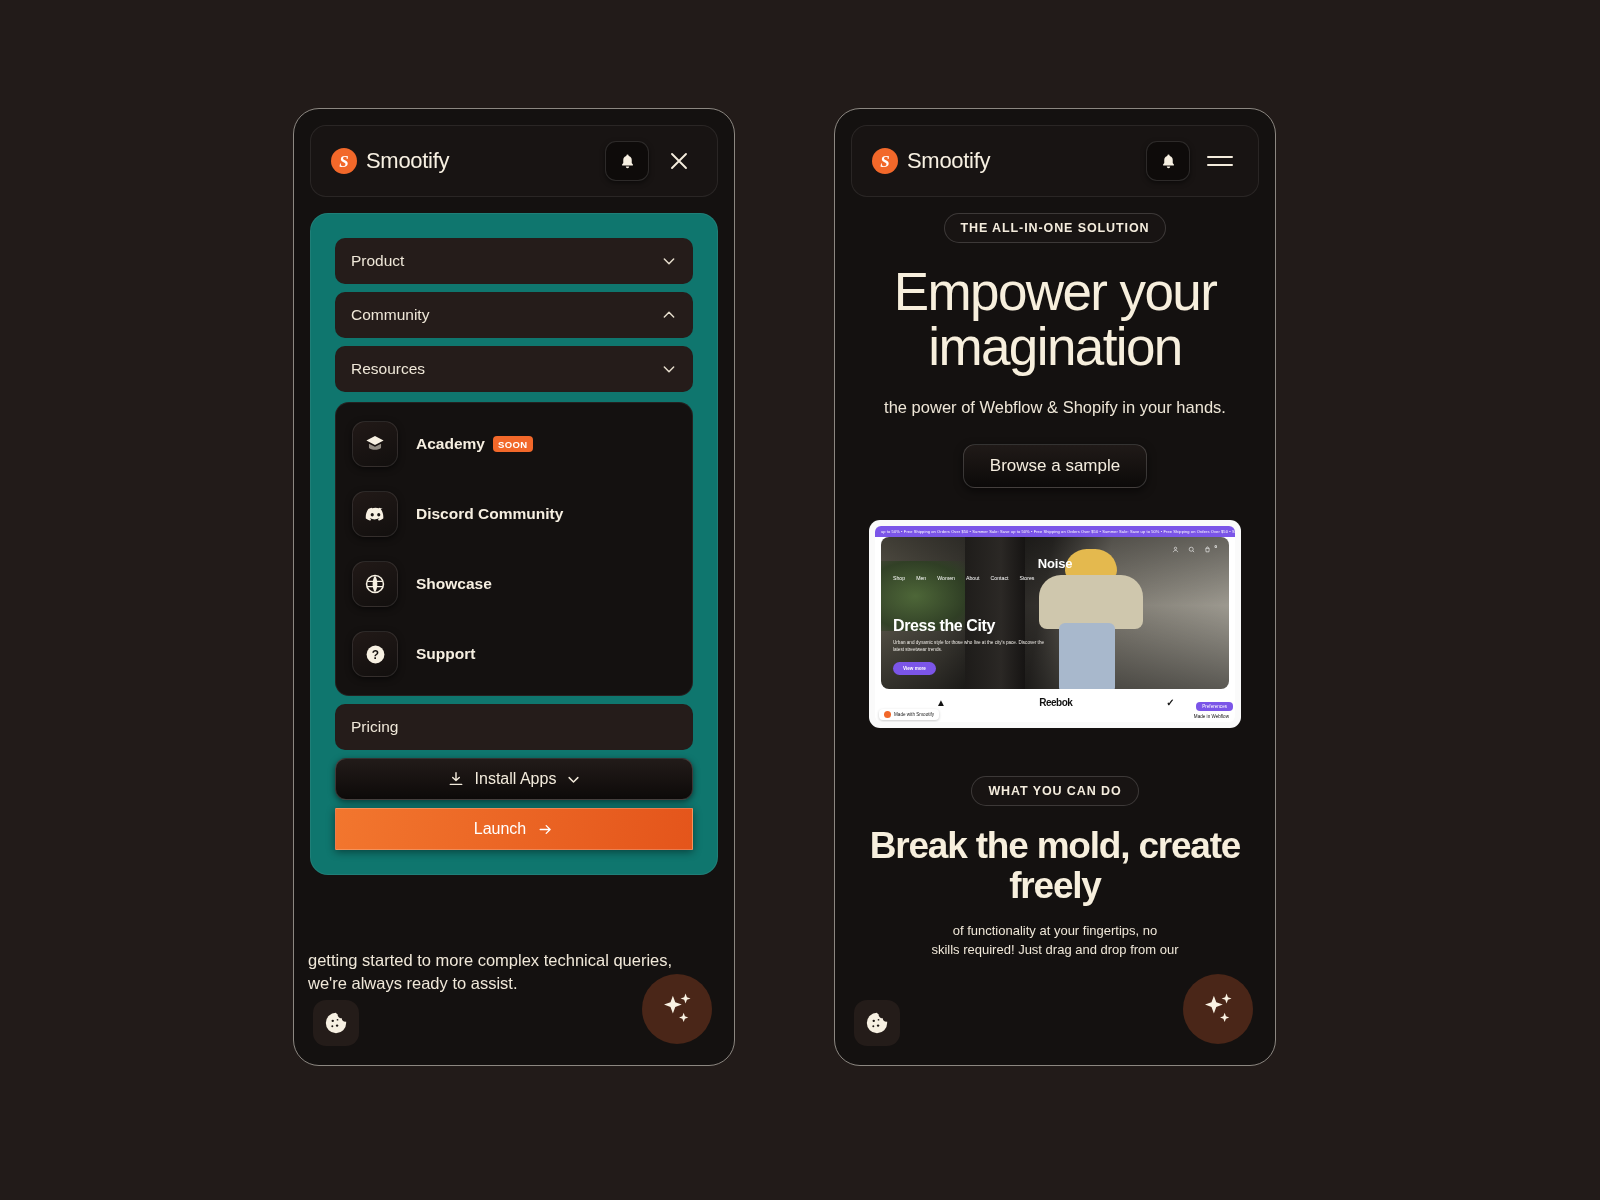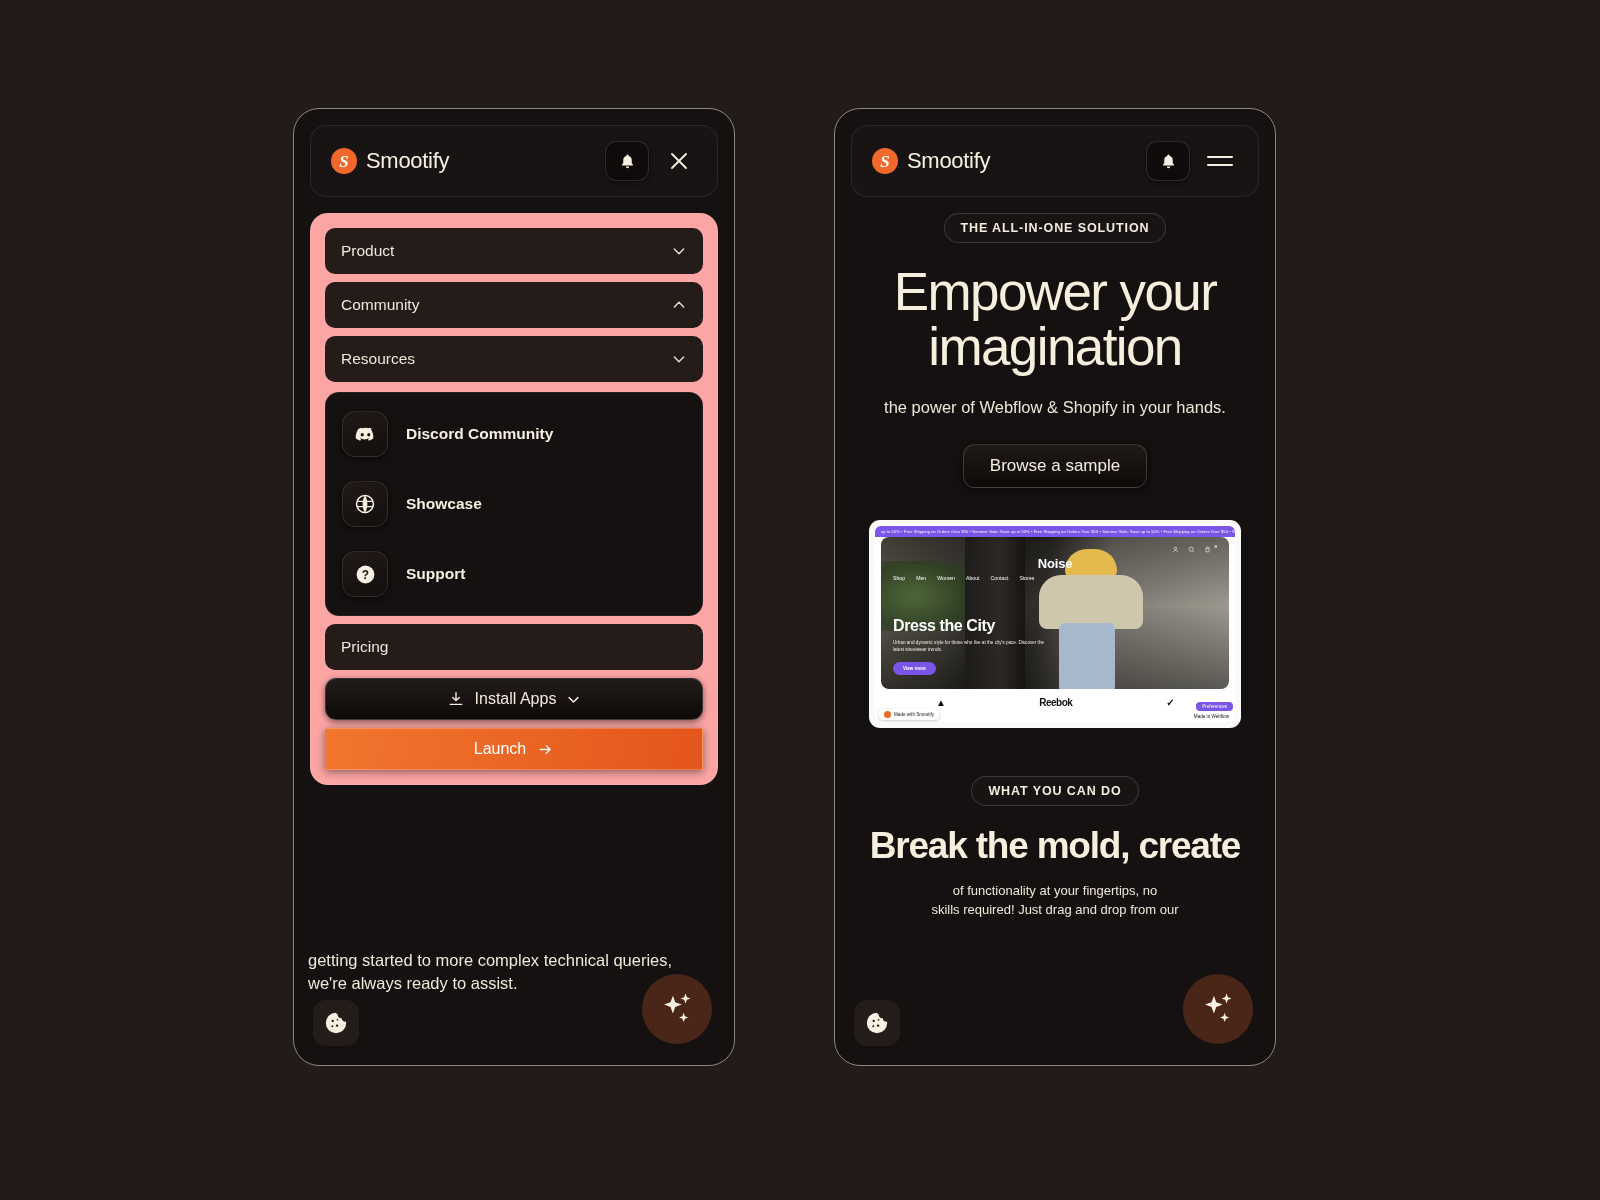--- a/index.html
+++ b/index.html
@@ -48,22 +48,22 @@
     display:flex;align-items:center;justify-content:center;
     box-shadow:0 2px 5px rgba(0,0,0,.5);
   }
   .plain-btn{ width:36px;height:36px;display:flex;align-items:center;justify-content:center; }
 
   
   .menu-wrap{
     margin:0 16px;
     border:1px solid rgba(255,255,255,.07);
     border-radius:18px;
-    background:#fca5a5;
-    padding:14px;
+    background:#0f766e;
+    padding:24px;
     display:flex; flex-direction:column; gap:8px;
   }
   .acc-row{
     height:46px; border-radius:10px; background:#251c1a;
     display:flex; align-items:center; padding:0 16px;
     font-size:15.5px; color:#efe7d8;
   }
   .acc-row span.lbl{ flex:1; }
   .chev{ width:16px;height:16px; }
 
@@ -255,20 +255,32 @@
 
       <div class="acc-row">
         <span class="lbl">Resources</span>
         <svg class="chev" viewBox="0 0 24 24" stroke="#e6ddcd" stroke-width="2.2" fill="none" stroke-linecap="round" stroke-linejoin="round">
             <path d="M5 9l7 7 7-7"></path>
           </svg>
       </div>
 
       <div class="sub-panel">
 
+        <div class="sub-item">
+          <div class="sq-icon">
+            <svg width="22" height="22" viewBox="0 0 24 24" fill="#f7f0e2">
+              <path d="M12 3.2L2.6 8.2l9.4 5 9.4-5-9.4-5z"></path>
+                <path d="M5.4 11.6v4.1c0 .5.3.9.7 1.1 1.7.9 3.8 1.4 5.9 1.4s4.2-.5 5.9-1.4c.4-.2.7-.6.7-1.1v-4.1L12 15l-6.6-3.4z" opacity=".55"></path>
+            </svg>
+          </div>
+          <div class="sub-label">
+            <span>Academy</span>
+            <span class="badge-soon">SOON</span>
+          </div>
+        </div>
 
         <div class="sub-item">
           <div class="sq-icon">
             <svg width="23" height="23" viewBox="0 0 24 24" fill="#f7f0e2">
               <path d="M19.5 6.2A15 15 0 0015.9 5l-.3.6a12 12 0 00-7.2 0L8.1 5A15 15 0 004.5 6.2C2.2 9.6 1.6 12.9 1.9 16.2a15 15 0 004.6 2.3l.9-1.5a9.7 9.7 0 01-1.5-.7l.4-.3a10.7 10.7 0 009.4 0l.4.3c-.5.3-1 .5-1.5.7l.9 1.5a15 15 0 004.6-2.3c.4-3.8-.6-7.1-2.6-10zM8.6 14.1c-.9 0-1.6-.8-1.6-1.8s.7-1.8 1.6-1.8 1.6.8 1.6 1.8-.7 1.8-1.6 1.8zm6.8 0c-.9 0-1.6-.8-1.6-1.8s.7-1.8 1.6-1.8 1.6.8 1.6 1.8-.7 1.8-1.6 1.8z"></path>
             </svg>
           </div>
           <div class="sub-label">Discord Community</div>
         </div>
 
@@ -419,20 +431,21 @@
             </div>
           </div>
         </div>
       </div>
 
       
       <div class="sec2">
         <div class="pill">WHAT YOU CAN DO</div>
         <div class="sec2-h">
           <div>Break the mold, create</div>
+          <div>freely</div>
         </div>
         <div class="sec2-p">
           <div>of functionality at your fingertips, no</div>
           <div>skills required! Just drag and drop from our</div>
         </div>
       </div>
     </div>
   </div>
 
   <div class="fab-cookie" style="left:313px;top:1000px;">

